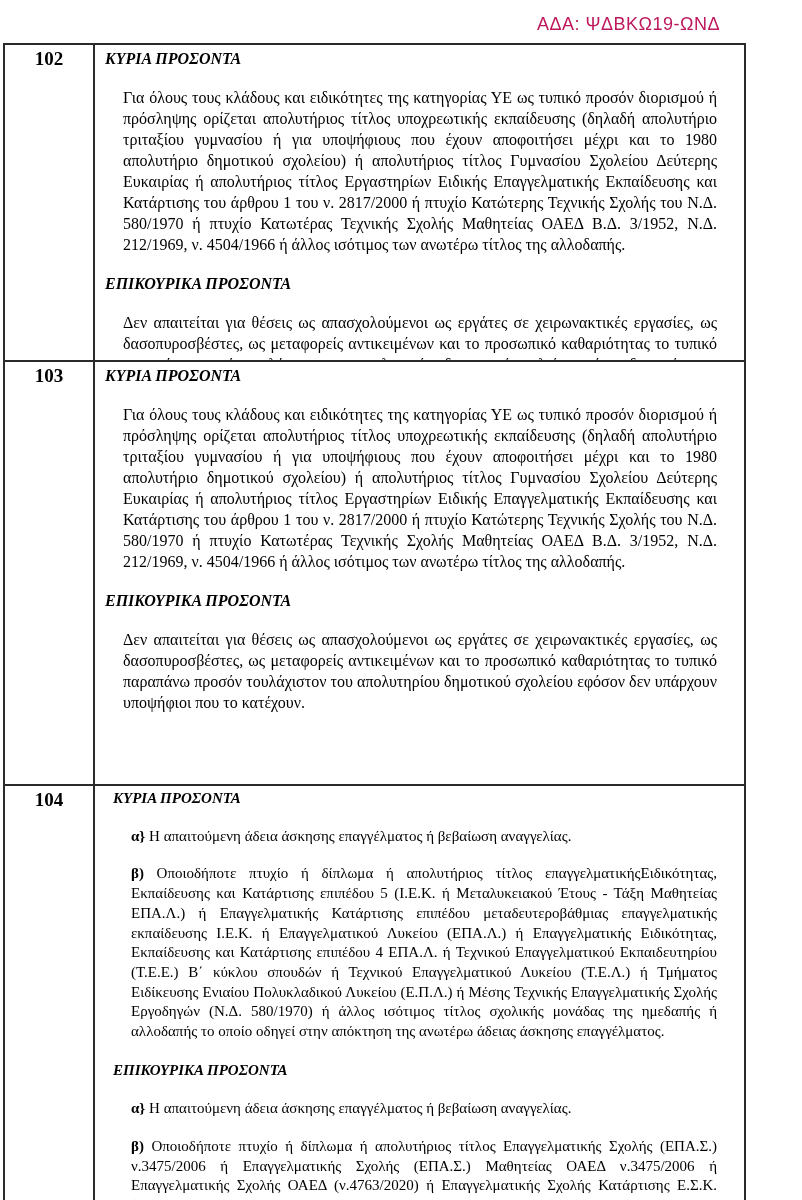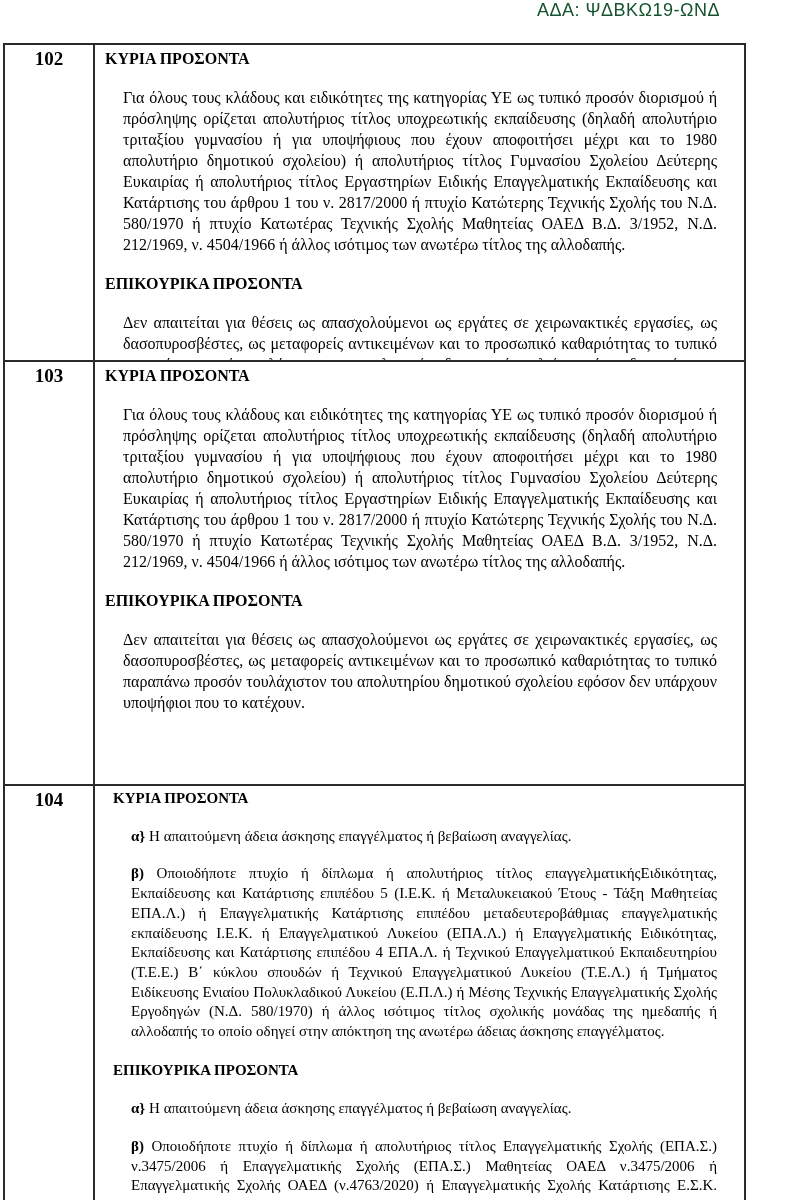--- a/index.html
+++ b/index.html
@@ -10,28 +10,28 @@
   body {
     width: 802px;
     height: 1200px;
     position: relative;
     font-family: "Liberation Serif", serif;
     color: #000000;
     overflow: hidden;
   }
   .ada-header {
     position: absolute;
-    top: 0;
+    top: 14px;
     left: 0;
     right: 82px;
     text-align: right;
     font-family: "Liberation Sans", sans-serif;
     font-size: 18px;
     letter-spacing: 0.5px;
-    color: #14532d;
+    color: #be185d;
   }
   .doc-table {
     position: absolute;
     left: 3px;
     top: 43px;
     width: 743px;
     height: 1162px;
     border: 2px solid #2a2a2a;
     box-sizing: border-box;
     display: flex;
@@ -69,20 +69,21 @@
     line-height: 21px;
     overflow: hidden;
   }
   .row-104 .content-cell {
     padding-left: 18px;
     font-size: 15px;
     line-height: 19.7px;
   }
   .sec-heading {
     font-weight: bold;
+    font-style: italic;
   }
   .sec-heading.gap-before {
     margin-top: 19.7px;
   }
   .para {
     margin: 18px;
     text-align: justify;
   }
   .pfx { font-weight: bold; }
 </style>

